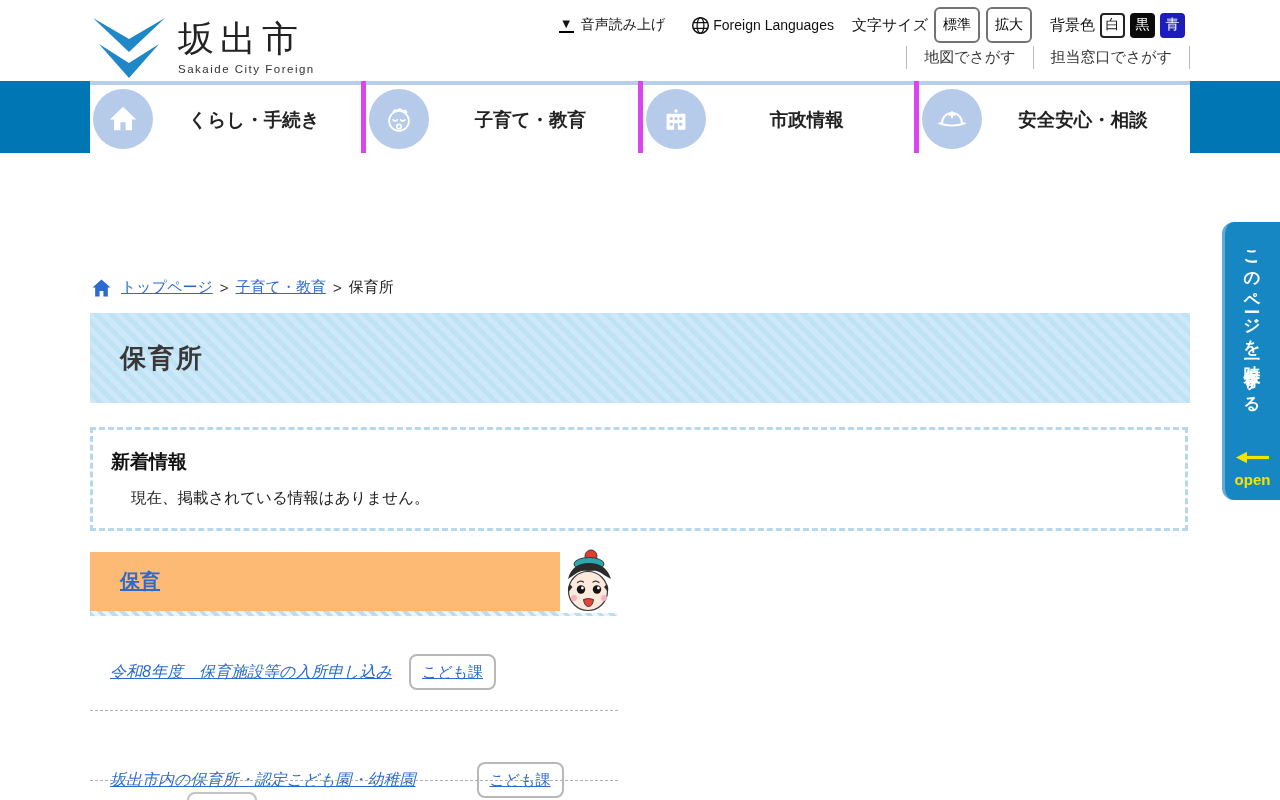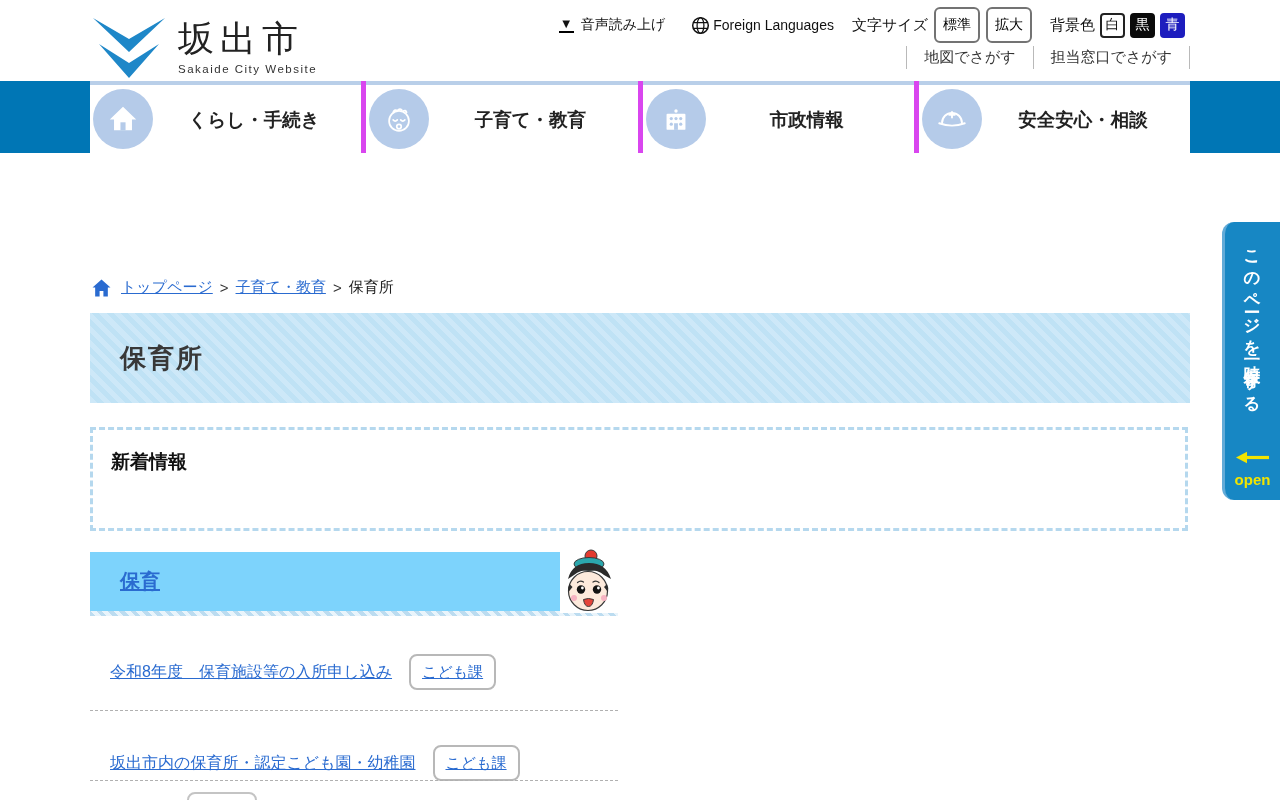--- a/index.html
+++ b/index.html
@@ -59,29 +59,29 @@
   
   .title-bar { position:absolute; left:90px; top:313px; width:1100px; height:90px;
     background:repeating-linear-gradient(45deg,#cde8f8 0px,#cde8f8 5px,#bfe2f5 5px,#bfe2f5 10px);
     display:flex; align-items:center; }
   .page-title { font-size:26px; font-weight:bold; color:#383838; margin-left:30px; letter-spacing:2px; }
   
   .news-box { position:absolute; left:90px; top:427px; width:1098px; height:104px; background:#fff; border:3px dashed #b5d8ee; }
   .news-heading { font-size:19px; font-weight:bold; color:#111; margin:19px 0 0 18px; }
   .news-msg { font-size:15.5px; color:#222; margin:13px 0 0 38px; }
   
-  .cat-box { position:absolute; left:90px; top:552px; width:528px; height:59px; background:#7dd3fc; display:flex; align-items:center; }
+  .cat-box { position:absolute; left:90px; top:552px; width:528px; height:59px; background:#fdba74; display:flex; align-items:center; }
   .cat-link { font-size:20px; font-weight:bold; margin-left:30px; }
   .cat-border { position:absolute; left:90px; top:611px; width:528px; height:5px;
     background:repeating-linear-gradient(45deg,#bcdcf0 0px,#bcdcf0 4px,#e9f4fb 4px,#e9f4fb 8px); }
   .mascot { position:absolute; left:560px; top:548px; width:58px; height:65px; background:#fff; overflow:hidden; }
   
   .doc-row { position:absolute; left:110px; display:flex; align-items:center; height:40px; }
-  .doc-row.r1 { top:652px; } .doc-row.r2 { top:743px; }
-  .doc-link { font-size:16px; }
+  .doc-row.r1 { top:652px; } .doc-row.r2 { top:760px;gap:44px; }
+  .doc-link { font-size:16px;font-style:italic; }
   .badge { display:inline-flex; align-items:center; justify-content:center; height:36px; padding:0 11px;
     border:2px solid #b8b8b8; border-radius:8px; background:#fff; margin-left:17px; cursor:pointer; }
   .badge .link { font-size:15px; }
   .dashed-sep { position:absolute; left:90px; width:528px; border-top:1px dashed #b0b0b0; }
   .sep1 { top:710px; } .sep2 { top:780px; }
   .badge-partial { position:absolute; left:187px; top:792px; width:70px; height:30px;
     border:2px solid #c4c4c4; border-radius:8px; background:#fff; }
   
   .side-tab { position:absolute; right:0; top:222px; width:58px; height:278px; background:#1787c4;
     border-radius:12px 0 0 12px; border-left:3px solid #62abd8; cursor:pointer; }
@@ -94,21 +94,21 @@
 <body>
 
 <div class="header">
   <div class="logo">
     <svg class="logo-mark" viewBox="0 0 78 64">
       <path d="M3 2 L39 23 L75 2 L39 36 Z" fill="#1e87c8"></path>
       <path d="M9 28 L39 47 L69 28 L39 62 Z" fill="#1e87c8"></path>
     </svg>
     <div class="logo-txt">
       <div class="logo-title">坂出市</div>
-      <div class="logo-sub">Sakaide City Website</div>
+      <div class="logo-sub">Sakaide City Foreign</div>
     </div>
   </div>
 
   <div class="tools-row1">
     <div class="tool-item">
       <span class="voice-icon">▼</span>
       <span>音声読み上げ</span>
     </div>
     <div class="tool-item gap-lg">
       <svg class="globe-icon" viewBox="0 0 20 20">
@@ -231,20 +231,21 @@
   <span class="crumb-sep">&gt;</span>
   <span class="crumb-current">保育所</span>
 </div>
 
 <div class="title-bar">
   <h1 class="page-title">保育所</h1>
 </div>
 
 <div class="news-box">
   <div class="news-heading">新着情報</div>
+  <div class="news-msg">現在、掲載されている情報はありません。</div>
 </div>
 
 <div class="cat-box">
   <span class="cat-link link">保育</span>
 </div>
 <div class="cat-border"></div>
 <div class="mascot">
   <svg width="58" height="65" viewBox="0 0 58 65">
     <rect x="0" y="0" width="58" height="65" fill="#fff"></rect>
     <circle cx="31" cy="8" r="6" fill="#e23b30" stroke="#3a3a3a" stroke-width="1"></circle>

